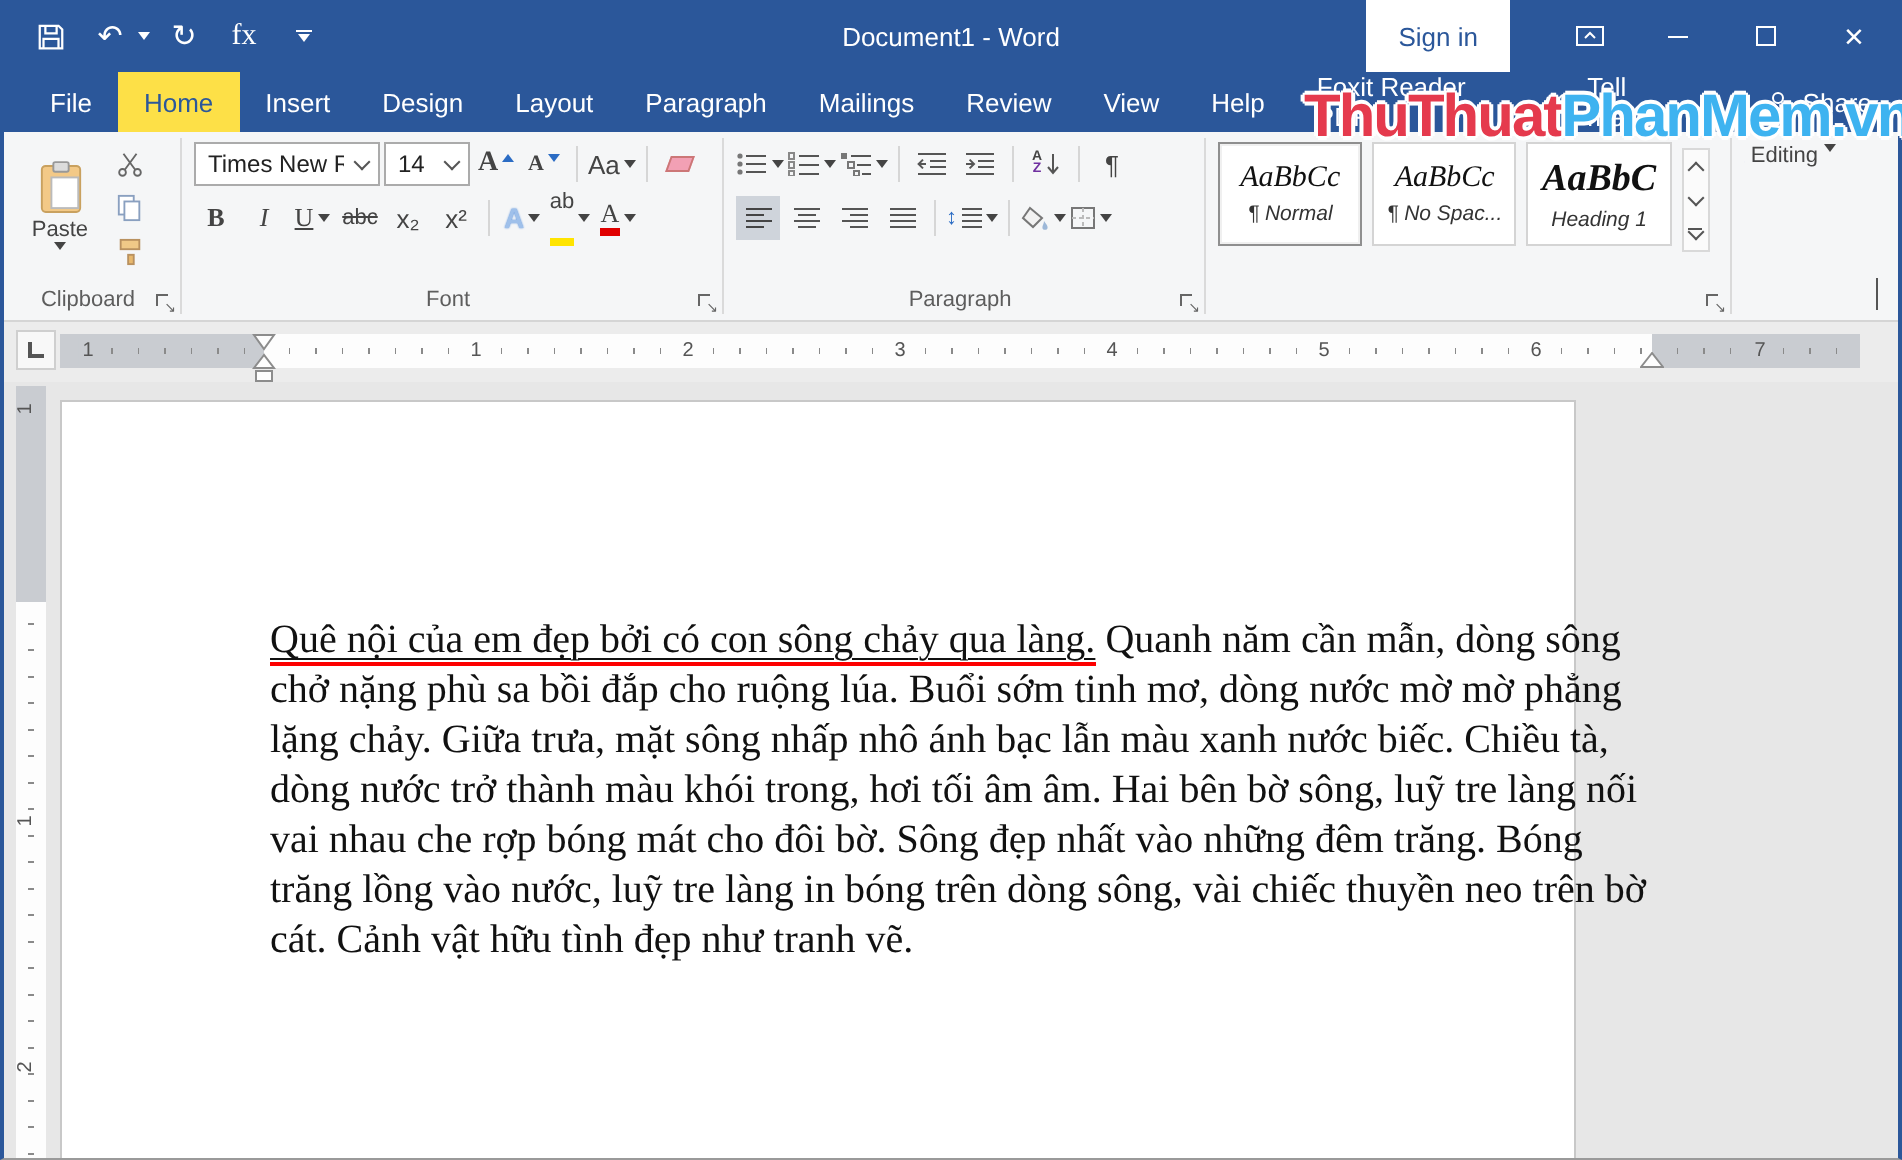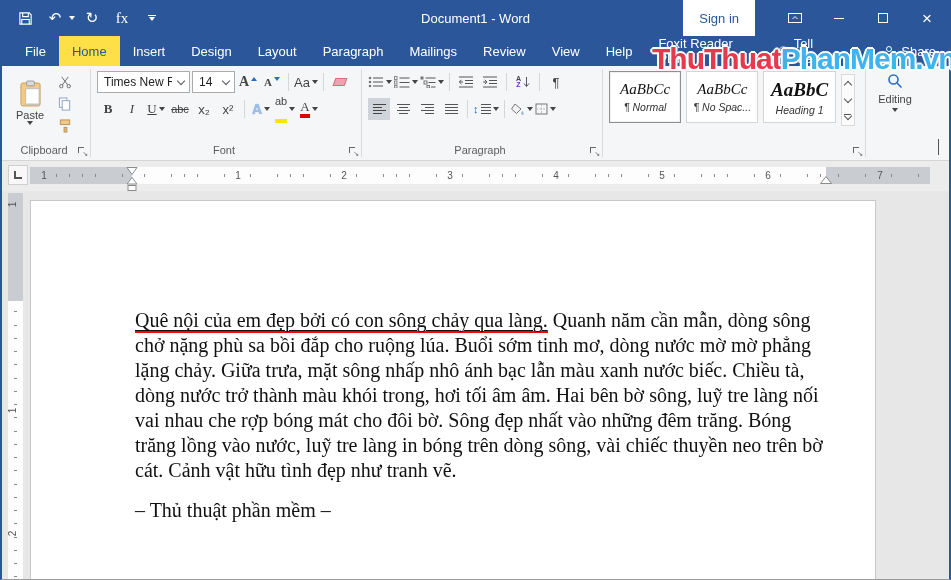--- a/index.html
+++ b/index.html
@@ -95,21 +95,21 @@
   .style-card.selected { border-color:#8f8f8f; box-shadow:inset 0 0 0 1px #f0f0f0; }
   .style-prev { font-family:"Liberation Serif",serif; font-size:15px; color:#111; white-space:nowrap; }
   .style-prev.h1 { font-weight:bold; font-size:19px; }
   .style-name { font-size:10.5px; color:#333; white-space:nowrap; }
   .gal-arrows { display:flex; flex-direction:column; width:15px; height:52px; margin-top:3px; border:1px solid #d9d9d9; background:#fbfbfb; }
   .gal-arrows .btn { flex:1; }
   .gal-more { display:flex; flex-direction:column; align-items:center; gap:1px; }
   .gal-more .bar { width:7px; height:1px; background:#555; }
 
   
-  .edit-content { display:flex; flex-direction:column; align-items:center; padding-top:4px; gap:3px; }
+  .edit-content { display:flex; flex-direction:row; align-items:flex-start; padding-top:4px; gap:3px; }
   .edit-lbl { font-size:11px; color:#444; }
   .collapse-btn { position:absolute; right:10px; bottom:5px; background:none; border:none; cursor:default; }
 
   
   .rulerrow { height:30px; background:#ececec; position:relative; }
   .tabsel { position:absolute; left:6px; top:4px; width:20px; height:20px; background:#f8f8f8; border:1px solid #cfcfcf; display:flex; align-items:center; justify-content:center; cursor:default; }
   .tabsel .L { width:8px; height:8px; border-left:2px solid #555; border-bottom:2px solid #555; }
   .hruler { position:absolute; left:28px; top:6px; width:900px; height:17px; background:#fdfdfd; }
   .hr-seg { position:absolute; top:0; height:17px;
     background-image:repeating-linear-gradient(90deg,transparent 0,transparent 12.3px,#8a8a8a 12.3px,#8a8a8a 13.25px);
@@ -121,21 +121,21 @@
   .hr-num.on-white { background:#fdfdfd; }
   .mk { position:absolute; }
 
   
   .docarea { position:relative; height:388px; background:#e7e7e7; overflow:hidden; }
   .vruler { position:absolute; left:6px; top:2px; width:15px; height:386px; background:#fdfdfd;
     background-image:repeating-linear-gradient(180deg,transparent 0,transparent 12.3px,#8a8a8a 12.3px,#8a8a8a 13.25px);
     background-repeat:no-repeat; background-size:3px 100%; background-position:center 0; }
   .vr-gray { position:absolute; left:0; top:0; width:15px; height:108px; background:#c9ccd1; }
   .vr-num { position:absolute; left:2px; font-size:10px; color:#555; transform:rotate(-90deg); }
-  .page { position:absolute; left:28px; top:9px; width:846px; height:379px; background:#fff; border:1px solid #c8c8c8; border-bottom:none; }
+  .page { position:absolute; left:28px; top:9px; width:758px; height:379px; background:#fff; border:1px solid #c8c8c8; border-bottom:none; }
   .doc-text { position:absolute; left:104px; top:107px; width:694px; font-family:"Liberation Serif","DejaVu Serif",serif; font-size:20px; line-height:25px; color:#111; cursor:text; }
   .u-red { text-decoration:underline; text-decoration-thickness:1px; text-underline-offset:3px; border-bottom:2px solid #fd0000; }
   .signature { margin-top:15px; }
 </style>
 </head>
 <body>
 
 <div class="window">
 
   <div class="titlebar">
@@ -524,18 +524,17 @@
   <div class="docarea">
     <div class="vruler">
       <div class="vr-gray"></div>
       <span class="vr-num" style="top:6px;">1</span>
       <span class="vr-num" style="top:212px;">1</span>
       <span class="vr-num" style="top:335px;">2</span>
     </div>
     <div class="page">
       <div class="doc-text">
         <p><span class="u-red">Quê nội của em đẹp bởi có con sông chảy qua làng.</span><span> Quanh năm cần mẫn, dòng sông chở nặng phù sa bồi đắp cho ruộng lúa. Buổi sớm tinh mơ, dòng nước mờ mờ phẳng lặng chảy. Giữa trưa, mặt sông nhấp nhô ánh bạc lẫn màu xanh nước biếc. Chiều tà, dòng nước trở thành màu khói trong, hơi tối âm âm. Hai bên bờ sông, luỹ tre làng nối vai nhau che rợp bóng mát cho đôi bờ. Sông đẹp nhất vào những đêm trăng. Bóng trăng lồng vào nước, luỹ tre làng in bóng trên dòng sông, vài chiếc thuyền neo trên bờ cát. Cảnh vật hữu tình đẹp như tranh vẽ.</span></p>
-        <p class="signature">– Thủ thuật phần mềm –</p>
       </div>
     </div>
   </div>
 
 </div>
 
 </body></html>

